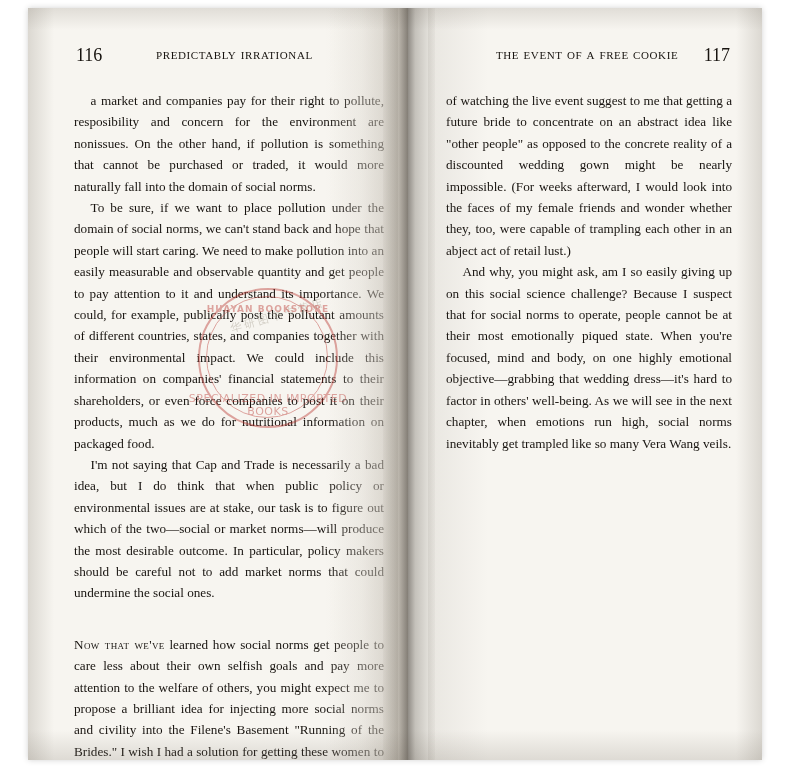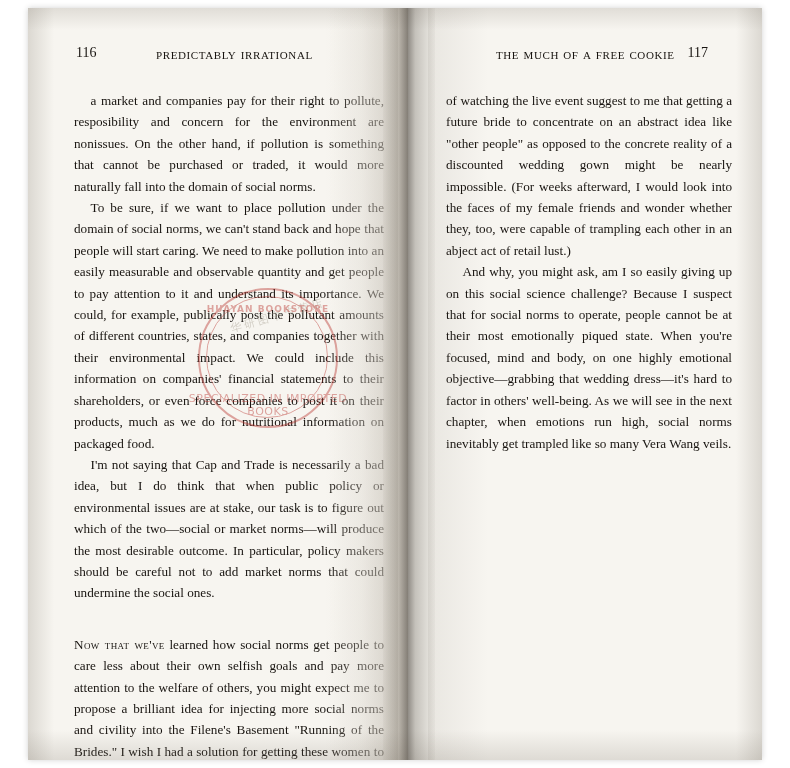--- a/index.html
+++ b/index.html
@@ -91,28 +91,28 @@
     position: absolute;
     top: 38px;
     font-size: 15px;
     letter-spacing: 0.6px;
     color: #17130f;
     font-variant: small-caps;
   }
   .folio {
     position: absolute;
     top: 37px;
-    font-size: 14px;
+    font-size: 18px;
     color: #17130f;
   }
 
   .head-left-title { left: 128px; }
   .folio-left      { left: 48px; }
   .head-right-title{ left: 88px; }
-  .folio-right     { right: 54px; text-align: right; }
+  .folio-right     { right: 32px; text-align: right; }
 
   .col {
     position: absolute;
     top: 82px;
     font-size: 13.2px;
     line-height: 21.4px;
     color: #17130f;
     text-align: justify;
     -webkit-hyphens: auto;
     hyphens: auto;
@@ -226,21 +226,21 @@
         <p>a market and companies pay for their right to pollute, resposibility and concern for the environment are nonissues. On the other hand, if pollution is something that cannot be purchased or traded, it would more naturally fall into the domain of social norms.</p>
         <p>To be sure, if we want to place pollution under the domain of social norms, we can't stand back and hope that people will start caring. We need to make pollution into an easily measurable and observable quantity and get people to pay attention to it and understand its importance. We could, for example, publically post the pollutant amounts of different countries, states, and companies together with their environmental impact. We could include this information on companies' financial statements to their shareholders, or even force companies to post it on their products, much as we do for nutritional information on packaged food.</p>
         <p>I'm not saying that Cap and Trade is necessarily a bad idea, but I do think that when public policy or environmental issues are at stake, our task is to figure out which of the two—social or market norms—will produce the most desirable outcome. In particular, policy makers should be careful not to add market norms that could undermine the social ones.</p>
         <p class="section-start"><span class="sc">Now that we've</span><span> learned how social norms get people to care less about their own selfish goals and pay more attention to the welfare of others, you might expect me to propose a brilliant idea for injecting more social norms and civility into the Filene's Basement "Running of the Brides." I wish I had a solution for getting these women to behave in a more considerate or at least less violent way. But the haunting memories</span></p>
       </div>
 
       <div class="fade-into-gutter"></div>
     </div>
 
     <div class="page-right">
-      <div class="running-head head-right-title">the much of a free cookie</div>
+      <div class="running-head head-right-title">the event of a free cookie</div>
       <div class="folio folio-right">117</div>
 
       <div class="col col-right">
         <p class="noindent">of watching the live event suggest to me that getting a future bride to concentrate on an abstract idea like "other people" as opposed to the concrete reality of a discounted wedding gown might be nearly impossible. (For weeks afterward, I would look into the faces of my female friends and wonder whether they, too, were capable of trampling each other in an abject act of retail lust.)</p>
         <p>And why, you might ask, am I so easily giving up on this social science challenge? Because I suspect that for social norms to operate, people cannot be at their most emotionally piqued state. When you're focused, mind and body, on one highly emotional objective—grabbing that wedding dress—it's hard to factor in others' well-being. As we will see in the next chapter, when emotions run high, social norms inevitably get trampled like so many Vera Wang veils.</p>
       </div>
     </div>
 
     <div class="page-curve-left"></div>
     <div class="gutter"></div>

